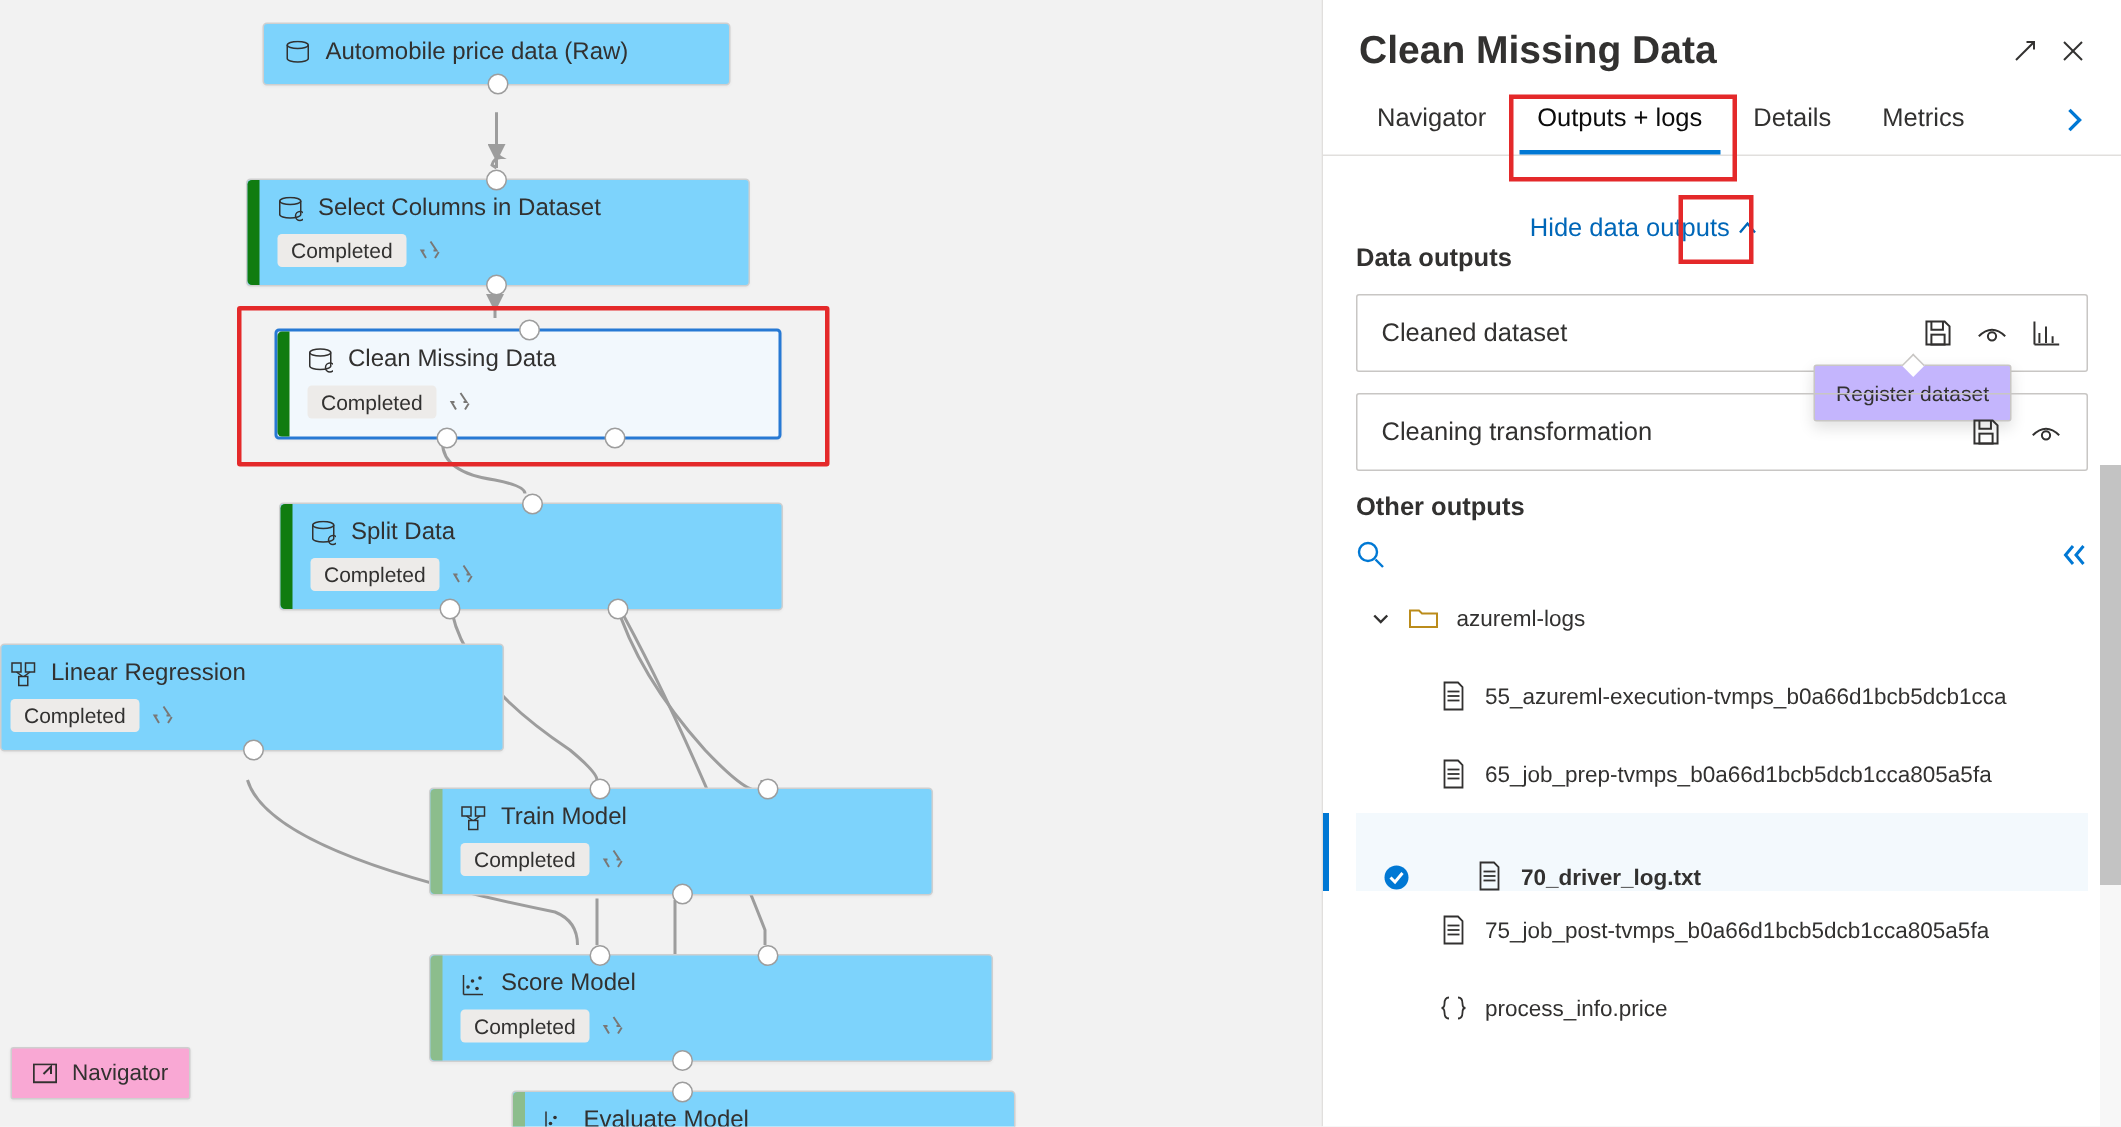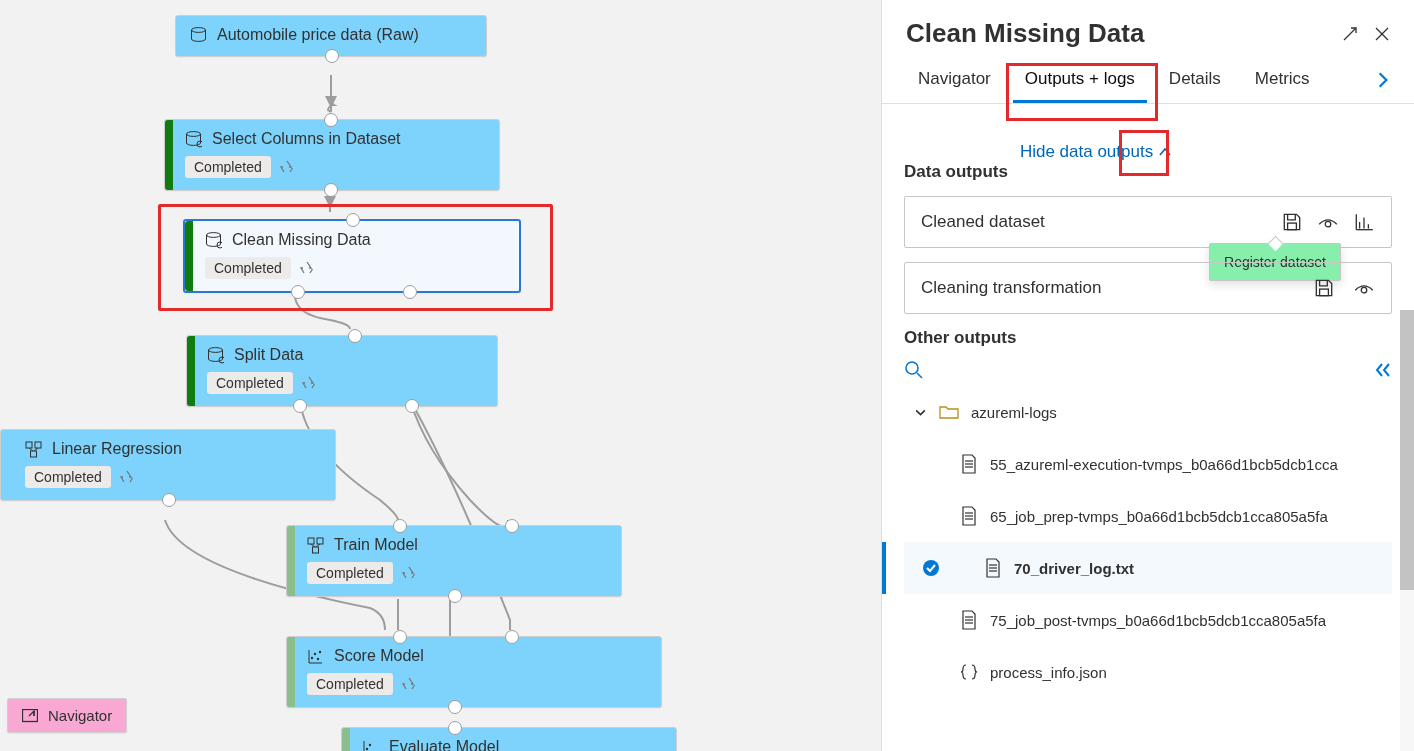--- a/index.html
+++ b/index.html
@@ -38,31 +38,31 @@
     .red-box { position:absolute; border:3px solid #e4292a; pointer-events:none; }
 
     .panel-body { padding:18px 22px; overflow:auto; flex:1; position:relative;}
     .section-row { display:flex; align-items:center; gap:12px; font-size:17px; margin-bottom:14px;}
     .section-title { font-weight:600;margin-top:40px; }
     .toggle-link { color:#0067b8; cursor:pointer; display:flex; gap:6px; align-items:center;}
     .output-card { border:1px solid #c8c6c4; border-radius:2px; padding:14px 16px; display:flex; align-items:center; margin-bottom:14px; position:relative; }
     .output-card .name { font-size:17px; flex:1; }
     .card-icons { display:flex; gap:14px; align-items:center; }
     .card-icons .ico { width:22px; height:22px; stroke:#323130; fill:none; stroke-width:1.2; display:flex; align-items:center; justify-content:center;}
-    .tooltip { position:absolute; background:#86efac; border:1px solid #c8c6c4; border-radius:2px; padding:10px 14px; font-size:14px; box-shadow:0 4px 10px rgba(0,0,0,0.12); right:50px; top:46px; white-space:nowrap; }
+    .tooltip { position:absolute; background:#c4b5fd; border:1px solid #c8c6c4; border-radius:2px; padding:10px 14px; font-size:14px; box-shadow:0 4px 10px rgba(0,0,0,0.12); right:50px; top:46px; white-space:nowrap; }
     .tooltip:before{content:"";position:absolute;top:-6px;left:60px;width:10px;height:10px;background:#fff;border-left:1px solid #c8c6c4;border-top:1px solid #c8c6c4;transform:rotate(45deg);}
 
     .other-outputs-title{font-size:17px;font-weight:600;margin:14px 0 12px;}
     .search-row{display:flex;align-items:center;margin-bottom:6px;}
     .search-row .search-icon{stroke:#0078d4;fill:none;stroke-width:1.6;width:20px;height:20px;}
     .search-row .collapse{margin-left:auto;stroke:#0078d4;fill:none;stroke-width:2;width:18px;height:18px;}
     .tree{font-size:15px; position:relative;}
     .tree-row{display:flex;align-items:center;height:52px;padding-left:10px;gap:12px;cursor:pointer;}
     .tree-row.file{padding-left:56px;}
-    .tree-row.selected{background:#f3f9fd;}
+    .tree-row.selected{background:#f3f9fd;align-items:flex-end;}
     .tree-row.selected::before{content:"";position:absolute;left:-22px;width:4px;height:52px;background:#0078d4;}
     .tree .file-ic{width:18px;height:20px;stroke:#323130;fill:none;stroke-width:1.2;flex-shrink:0;}
     .tree .folder-ic{width:20px;height:16px;stroke:#bb8c1b;fill:none;stroke-width:1.3;flex-shrink:0;}
     .tree .chev{width:13px;height:13px;stroke:#323130;fill:none;stroke-width:1.5;flex-shrink:0;}
     .tree .checkmark{width:18px;height:18px;flex-shrink:0;}
     .tree-row .label{white-space:nowrap;overflow:hidden;text-overflow:ellipsis;}
     .vscroll{position:absolute;right:0;top:206px;bottom:0;width:14px;background:#00000008;}
     .vscroll .thumb{position:absolute;top:0;width:14px;height:280px;background:#c3c3c3;}
   </style>
 </head>
@@ -144,21 +144,21 @@
           <span class="recycle"><svg viewBox="0 0 16 14">
               <path d="M8 1 L12 7 L10 7 M4 7 L2 7 L5 12 M11 12 L13.5 8"></path>
             </svg></span>
         </div>
     </div>
     <div class="port" style="left:161px; top:-8px;"></div>
     <div class="port" style="left:106px; bottom:-8px;"></div>
     <div class="port" style="left:218px; bottom:-8px;"></div>
   </div>
 
-  <div class="node" style="left:186px; top:335px; width:312px;">
+  <div class="node" style="left:186px; top:335px; width:336px;">
     <div class="stripe green"></div>
     <div class="content" style="padding-left:20px;">
       <div class="title-row">
           <svg width="17" height="17">
             <ellipse cx="8.5" cy="3" rx="7" ry="2.4" stroke="#323130" fill="none"></ellipse>
             <path d="M1.5 3 V12 a7 2.4 0 0 0 14 0 V3" stroke="#323130" fill="none"></path>
             <circle cx="15" cy="13" r="3" stroke="#323130" fill="none"></circle>
           </svg>
           <span>Split Data</span>
         </div>
@@ -168,21 +168,21 @@
               <path d="M8 1 L12 7 L10 7 M4 7 L2 7 L5 12 M11 12 L13.5 8"></path>
             </svg></span>
         </div>
     </div>
     <div class="port" style="left:161px; top:-7px;"></div>
     <div class="port" style="left:106px; bottom:-7px;"></div>
     <div class="port" style="left:218px; bottom:-7px;"></div>
   </div>
 
   <div class="node" style="left:0px; top:429px; width:336px;">
-    <div class="content" style="padding-left:24px;">
+    <div class="content" style="padding-left:6px;">
       <div class="title-row">
           <svg width="17" height="17">
             <rect x="1" y="1" width="6" height="6" stroke="#323130" fill="none"></rect>
             <rect x="10" y="1" width="6" height="6" stroke="#323130" fill="none"></rect>
             <rect x="5.5" y="10" width="6" height="6" stroke="#323130" fill="none"></rect>
             <path d="M4 7 L8 10 M13 7 L9 10" stroke="#323130"></path>
           </svg>
           <span>Linear Regression</span>
         </div>
       <div class="status-row">
@@ -412,21 +412,21 @@
             <line x1="5" y1="7" x2="13" y2="7"></line>
             <line x1="5" y1="10" x2="13" y2="10"></line>
             <line x1="5" y1="13" x2="13" y2="13"></line>
           </svg>
         <span class="label">75_job_post-tvmps_b0a66d1bcb5dcb1cca805a5fa</span>
       </div>
       <div class="tree-row file">
         <svg class="file-ic" viewBox="0 0 18 20">
             <path d="M6 3 Q3 3 3 7 Q3 10 1 10 Q3 10 3 13 Q3 17 6 17 M12 3 Q15 3 15 7 Q15 10 17 10 Q15 10 15 13 Q15 17 12 17"></path>
           </svg>
-        <span class="label">process_info.json</span>
+        <span class="label">process_info.price</span>
       </div>
     </div>
 
     <div class="vscroll">
         <div class="thumb"></div>
       </div>
   </div>
 </div>
 
 <div class="red-box" style="position:absolute; left:1006px; top:63px; width:152px; height:58px;"></div>

